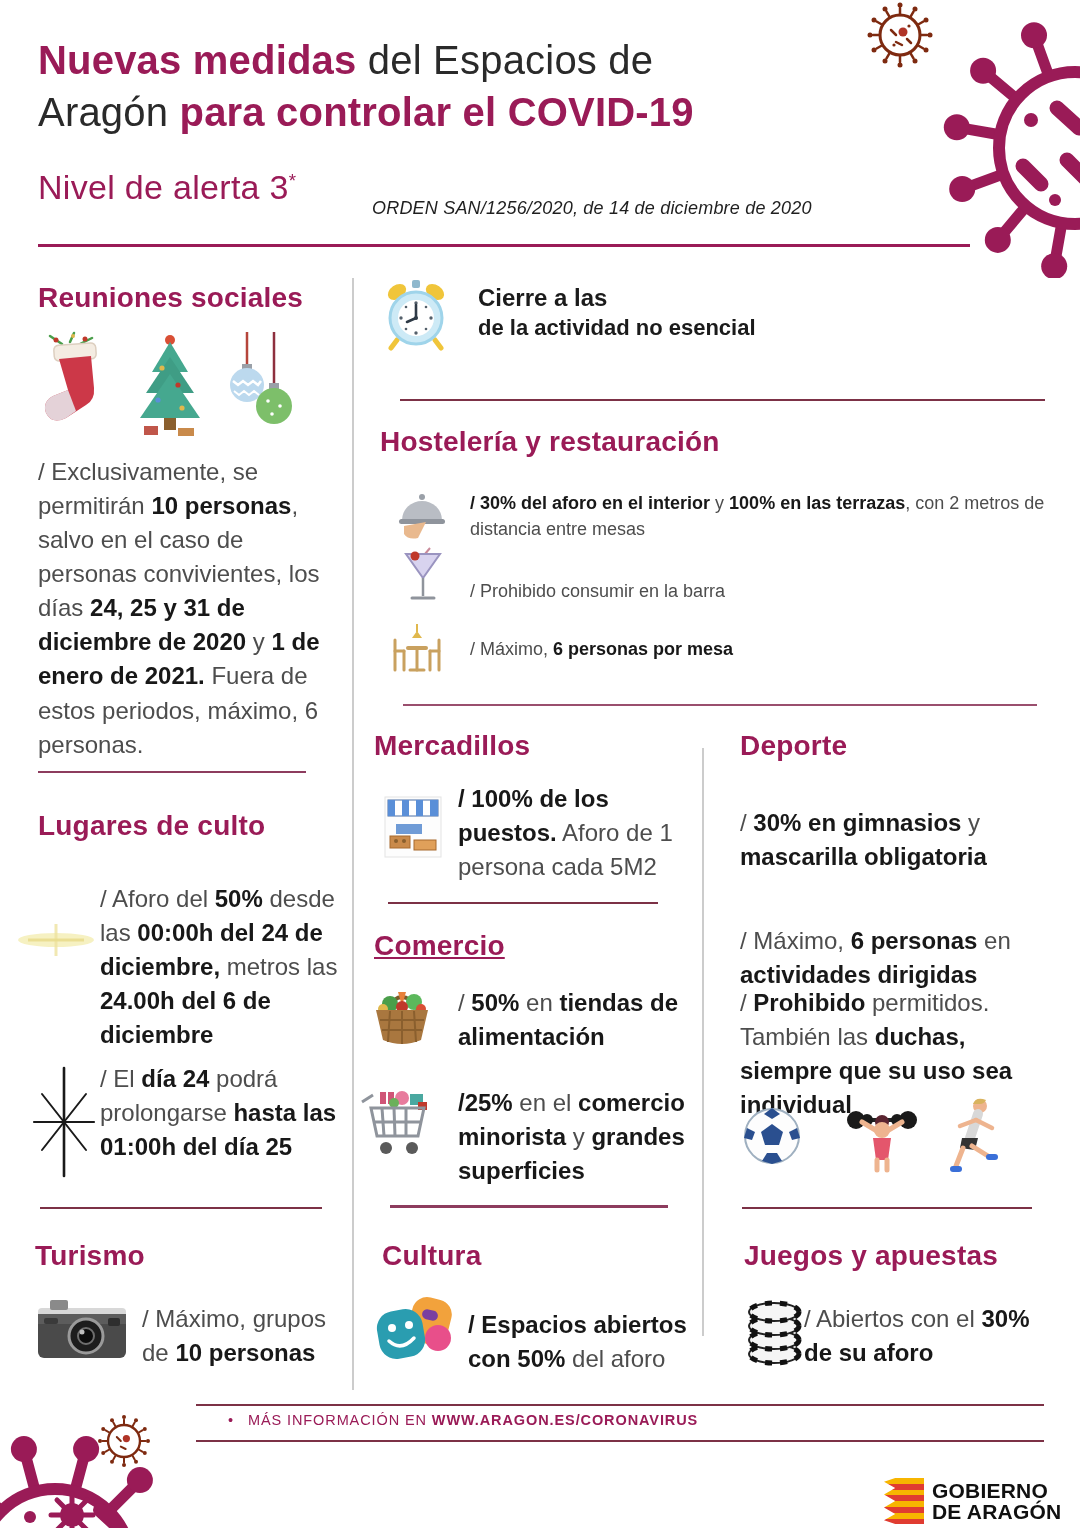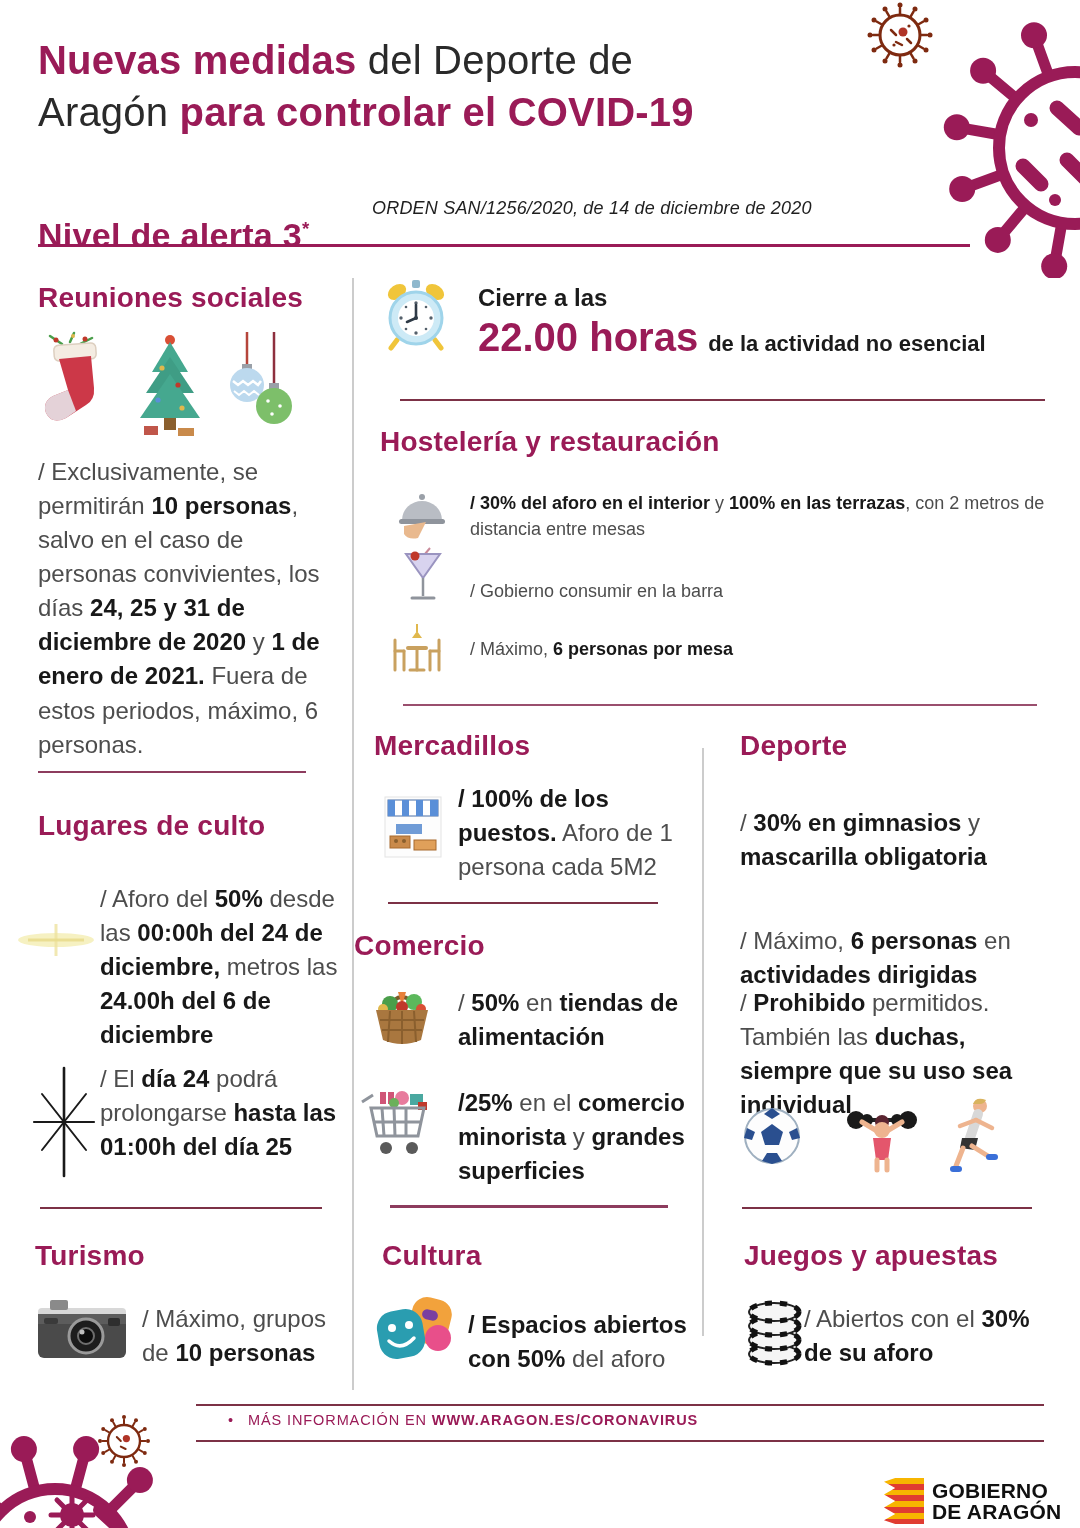--- a/index.html
+++ b/index.html
@@ -5,21 +5,21 @@
   :root{ --accent:#9a1b57; --line:#7c3146; --line2:#8d3c5e; }
   html,body{margin:0;padding:0;}
   body{
     width:1080px;height:1528px;position:relative;background:#ffffff;
     font-family:"Liberation Sans", sans-serif;overflow:hidden;
   }
   .abs{position:absolute;}
   
   #title{left:38px;top:34px;width:860px;font-size:40px;line-height:1.3;color:#2a2a2a;font-weight:400;letter-spacing:.2px;}
   .t-accent{color:var(--accent);font-weight:800;}
-  #alert{left:38px;top:168px;font-size:34px;color:var(--accent);font-weight:700;letter-spacing:.3px;margin-top:48px;}
+  #alert{left:38px;top:168px;font-size:34px;color:var(--accent);font-weight:400;letter-spacing:.3px;}
   #alert sup{font-size:55%;}
   #order{left:372px;top:198px;font-size:18px;font-style:italic;color:#1f1f1f;letter-spacing:.2px;}
   #header-line{left:38px;top:244px;width:932px;height:3px;background:var(--accent);}
   
   .sec-title{font-size:28px;font-weight:800;color:var(--accent);letter-spacing:.2px;}
   .item{font-size:24px;line-height:1.42;color:#4d4d4d;}
   .item b{color:#181818;font-weight:700;}
   .host-item{font-size:18px;line-height:1.45;}
   .vline{width:2px;background:#cccccc;}
   .hline{height:2px;background:var(--line);}
@@ -51,21 +51,21 @@
   #cocktail-icon{left:402px;top:546px;}
   #host-item2{left:470px;top:578px;width:520px;}
   #table-icon{left:388px;top:624px;}
   #host-item3{left:470px;top:636px;width:520px;}
   #hr-host{left:403px;top:704px;width:634px;background:#9a4f6e;}
   
   #mercadillos-title{left:374px;top:730px;}
   #market-icon{left:384px;top:796px;}
   #merc-item{left:458px;top:782px;width:238px;}
   #hr-merc{left:388px;top:902px;width:270px;}
-  #comercio-title{left:354px;top:930px;}
+  #comercio-title{left:374px;top:930px;text-decoration:underline;}
   #basket-icon{left:370px;top:982px;}
   #com-item1{left:458px;top:986px;width:246px;}
   #cart-icon{left:360px;top:1086px;}
   #com-item2{left:458px;top:1086px;width:252px;}
   #hr-com{left:390px;top:1205px;width:278px;height:3px;background:var(--line2);}
   #cultura-title{left:382px;top:1240px;}
   #masks-icon{left:376px;top:1294px;}
   #cultura-item{left:468px;top:1308px;width:252px;}
   
   #deporte-title{left:740px;top:730px;}
@@ -93,21 +93,21 @@
     background:repeating-linear-gradient(180deg,#f7b500 0 5.8px,#e03c31 5.8px 11.6px);
     clip-path:polygon(28% 0,100% 0,100% 100%,28% 100%,0 92%,28% 78%,0 64%,28% 50%,0 36%,28% 22%,0 8%);}
   #logo-text{font-size:21px;font-weight:800;line-height:1.02;color:#101010;letter-spacing:.2px;}
   
   #virus-tr{right:0;top:0;width:230px;height:278px;overflow:hidden;}
   #virus-bl{left:0;top:1395px;width:250px;height:133px;overflow:hidden;}
 </style>
 </head>
 <body>
 
-<div class="abs" id="title"><span class="t-accent">Nuevas medidas</span><span> del Deporte de</span><br><span>Aragón </span><span class="t-accent">para controlar el COVID-19</span></div>
+<div class="abs" id="title"><span class="t-accent">Nuevas medidas</span><span> del Espacios de</span><br><span>Aragón </span><span class="t-accent">para controlar el COVID-19</span></div>
 
 <div class="abs" id="alert"><span>Nivel de alerta 3</span><sup>*</sup></div>
 <div class="abs" id="order">ORDEN SAN/1256/2020, de 14 de diciembre de 2020</div>
 <div class="abs" id="header-line"></div>
 
 <svg class="abs" id="virus-tr" viewBox="0 0 230 278">
   <g transform="translate(225,148)" stroke="#9a1b57" stroke-width="11" stroke-linecap="round" fill="#9a1b57">
     <line x1="26.7" y1="73.3" x2="38.3" y2="105.3"></line>
       <circle cx="41" cy="112.8" r="13" stroke="none"></circle>
     <line x1="-13.5" y1="76.8" x2="-19.4" y2="110.3"></line>
@@ -289,21 +289,20 @@
       <circle cx="43" cy="51" r="1.3"></circle>
   </g>
   <line x1="33" y1="40" x2="33" y2="27" stroke="#2e3a46" stroke-width="2.6" stroke-linecap="round"></line>
   <line x1="33" y1="40" x2="24" y2="44" stroke="#2e3a46" stroke-width="2.6" stroke-linecap="round"></line>
   <circle cx="33" cy="40" r="2" fill="#2e3a46"></circle>
 </svg>
 
 <div class="abs" id="closure">
   <div class="closure-prefix">Cierre a las</div>
   <div class="closure-line2">
-    <span class="closure-time">22.00 horas</span>
     <span class="closure-suffix"> de la actividad no esencial</span>
   </div>
 </div>
 <div class="abs hline" id="hr-closure"></div>
 
 <div class="abs sec-title" id="hosteleria-title">Hostelería y restauración</div>
 
 <svg class="abs" id="cloche-icon" width="50" height="56" viewBox="0 0 50 56">
   <circle cx="26" cy="11" r="3" fill="#9aa0a8"></circle>
   <path d="M6,34 A20,19 0 0 1 46,34 Z" fill="#b9bdc4"></path>
@@ -314,21 +313,21 @@
 <div class="abs item host-item" id="host-item1"><b>/ 30% del aforo en el interior</b><span> y </span><b>100% en las terrazas</b><span>, con 2 metros de distancia entre mesas</span></div>
 
 <svg class="abs" id="cocktail-icon" width="42" height="78" viewBox="0 0 42 78">
   <line x1="28" y1="2" x2="18" y2="14" stroke="#c98a9a" stroke-width="2"></line>
   <polygon points="4,8 38,8 21,32" fill="#d8d3ef" stroke="#9a94c0" stroke-width="2"></polygon>
   <circle cx="13" cy="10" r="4.5" fill="#c0392b"></circle>
   <line x1="21" y1="32" x2="21" y2="50" stroke="#8f949c" stroke-width="2.5"></line>
   <line x1="10" y1="52" x2="32" y2="52" stroke="#8f949c" stroke-width="3" stroke-linecap="round"></line>
 </svg>
 
-<div class="abs item host-item" id="host-item2"><span>/ Gobierno consumir en la barra</span></div>
+<div class="abs item host-item" id="host-item2"><span>/ Prohibido consumir en la barra</span></div>
 
 <svg class="abs" id="table-icon" width="58" height="50" viewBox="0 0 58 50">
   <line x1="29" y1="0" x2="29" y2="8" stroke="#e0b84d" stroke-width="2"></line>
   <polygon points="24,14 34,14 29,7" fill="#e0b84d"></polygon>
   <g stroke="#c9a15f" stroke-width="3" stroke-linecap="round" fill="none">
     <line x1="7" y1="16" x2="7" y2="46"></line>
       <line x1="7" y1="27" x2="16" y2="27"></line>
       <line x1="16" y1="27" x2="16" y2="46"></line>
     <line x1="51" y1="16" x2="51" y2="46"></line>
       <line x1="51" y1="27" x2="42" y2="27"></line>

